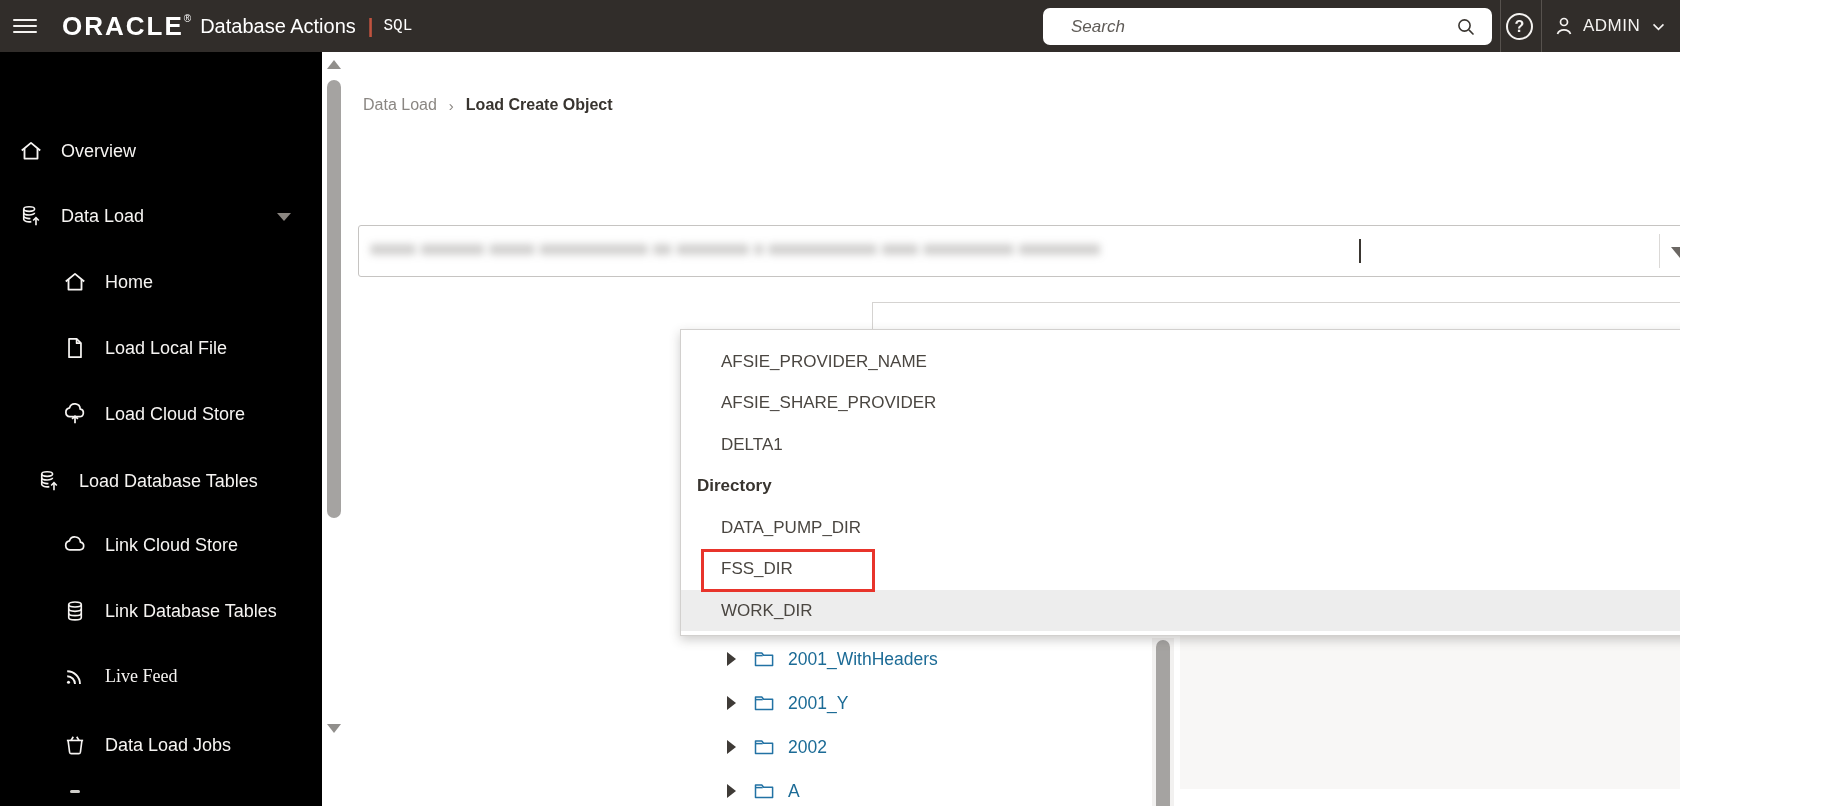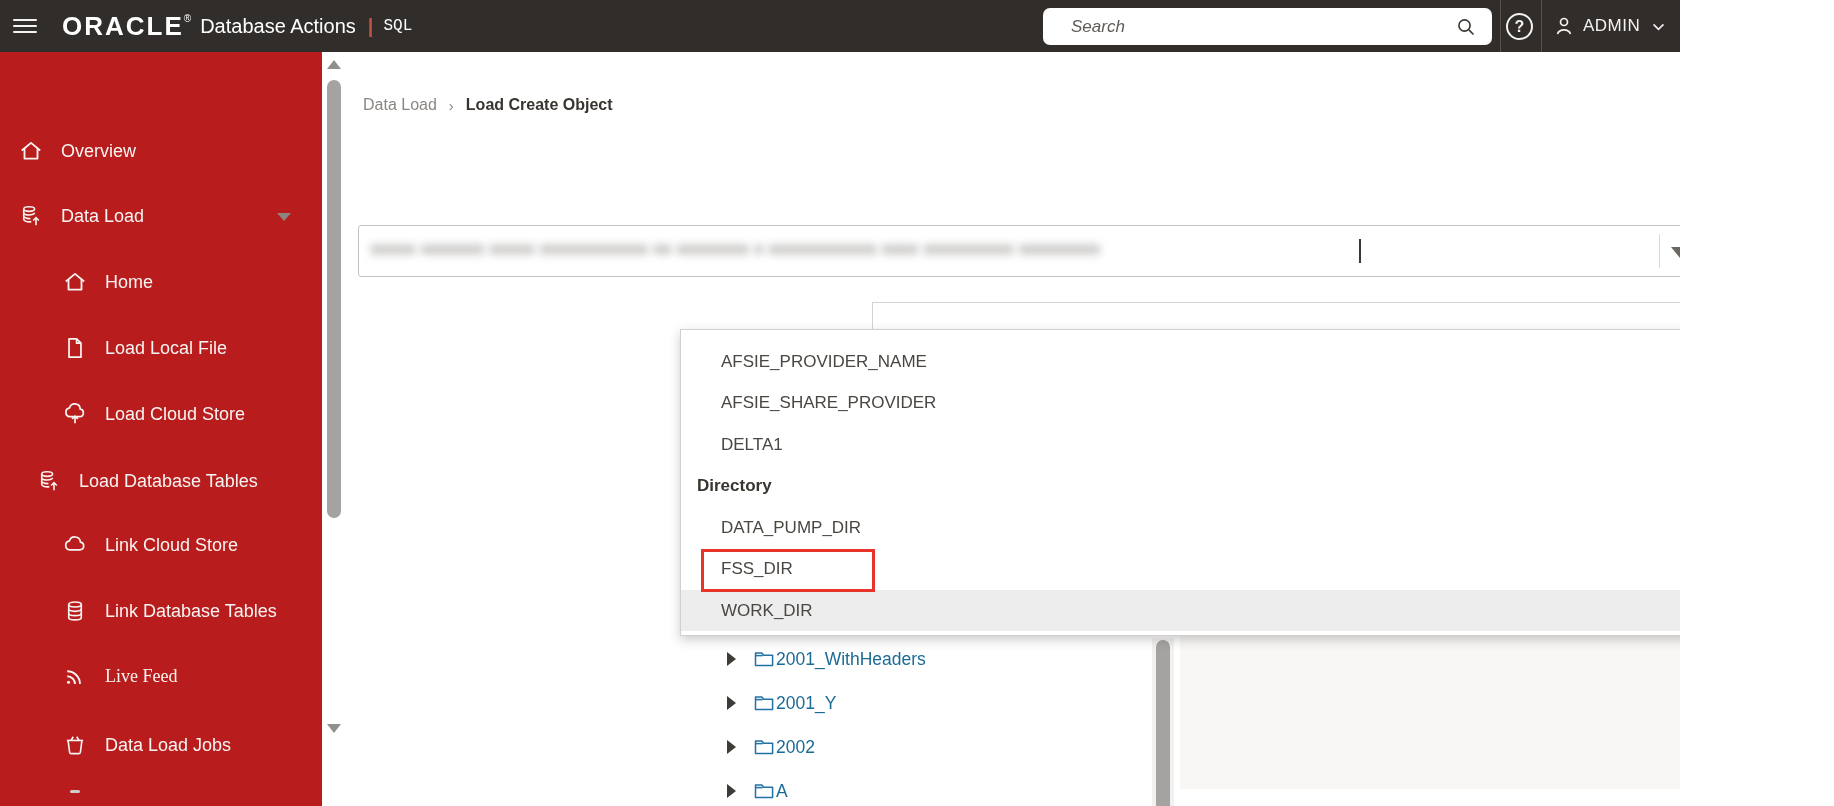--- a/index.html
+++ b/index.html
@@ -25,21 +25,21 @@
   .search-ico { width:24px; height:24px; margin-right:14px; color:#3a3631; cursor:pointer; }
   .tb-divider { position:absolute; top:0; width:1px; height:52px; background:#57524e; }
   .help-btn { position:absolute; left:1506px; top:13px; width:27px; height:27px; border:2px solid #f5f3f1; border-radius:50%; color:#f5f3f1; font-size:16px; font-weight:bold; display:flex; align-items:center; justify-content:center; cursor:pointer; }
   .user-menu { position:absolute; left:1552px; top:0; height:52px; display:flex; align-items:center; color:#f5f3f1; cursor:pointer; }
   .user-ico { width:24px; height:24px; margin-right:7px; color:#f5f3f1; }
   .user-name { font-size:17px; letter-spacing:.5px; }
   .user-chev { width:17px; height:17px; margin-left:10px; color:#f5f3f1; }
   svg { display:block; width:100%; height:100%; }
 
   
-  .sidebar { position:absolute; left:0; top:52px; width:322px; height:754px; background:#b91c1c; z-index:55; }
+  .sidebar { position:absolute; left:0; top:52px; width:322px; height:754px; background:#000000; z-index:55; }
   .nav-item { position:absolute; left:0; width:322px; height:30px; display:flex; align-items:center; color:#f6f4f2; font-size:18px; cursor:pointer; white-space:nowrap; }
   .nav-item .nav-ico { width:26px; height:26px; margin-right:17px; flex:0 0 auto; color:#f6f4f2; }
   .nav-item.lvl0 { padding-left:18px; }
   .nav-item.lvl1 { padding-left:62px; }
   .nav-expand { position:absolute; left:277px; top:12px; width:0; height:0; border-left:7px solid transparent; border-right:7px solid transparent; border-top:8px solid #8a8580; }
   .nav-partial { position:absolute; left:70px; top:738px; width:10px; height:3px; background:#cfcdca; border-radius:2px; }
   .collapse-btn { position:absolute; left:10px; top:750px; color:#f6f4f2; font-size:28px; cursor:pointer; line-height:30px; }
 
   
   .nav-scroll-up { position:absolute; left:327px; top:60px; width:0; height:0; border-left:7px solid transparent; border-right:7px solid transparent; border-bottom:9px solid #918f8c; cursor:pointer; z-index:56;}
@@ -73,21 +73,21 @@
   .dd-item { position:absolute; left:0; width:1338px; height:41px; display:flex; align-items:center; font-size:17px; color:#4a4641; padding-left:40px; cursor:pointer; }
   .dd-item.group { padding-left:16px; color:#38342f; font-weight:bold; cursor:default; }
   .dd-item.hovered { background:#ededed; }
   .red-box { position:absolute; left:20px; top:219px; width:174px; height:43px; border:3px solid #e8342b; z-index:45; pointer-events:none; }
 
   
   .tree-card { position:absolute; left:358px; top:400px; width:500px; height:406px; background:#fff; z-index:10; }
   .tree-row { position:absolute; left:0; width:480px; height:44px; display:flex; align-items:center; cursor:pointer; }
   .tree-arrow { width:0; height:0; border-top:7px solid transparent; border-bottom:7px solid transparent; border-left:9px solid #3f3b37; margin-left:47px; flex:0 0 auto; cursor:pointer; }
   .tree-folder { width:24px; height:24px; margin-left:16px; flex:0 0 auto; color:#2272a4; }
-  .tree-label { font-size:17.5px; color:#1c6b96; white-space:nowrap; }
+  .tree-label { margin-left:12px; font-size:17.5px; color:#1c6b96; white-space:nowrap; }
   .tree-scroll-track { position:absolute; left:472px; top:186px; width:22px; height:220px; background:#f2f1f0; }
   .tree-scroll-thumb { position:absolute; left:476px; top:188px; width:14px; height:218px; background:#a5a3a1; border-radius:7px; cursor:pointer; }
 
   
   .drop-card { position:absolute; left:550px; top:250px; width:925px; height:487px; background:#fff; border:1px solid #d5d3d1; z-index:5; }
   .drop-head { position:absolute; left:0; top:0; width:100%; height:88px; border-bottom:1px solid #e3e1df; background:#fff; }
   .binoculars { position:absolute; right:28px; top:28px; width:32px; height:32px; color:#55514d; cursor:pointer; }
   .drop-zone { position:absolute; left:16px; top:110px; width:854px; height:376px; background:#f8f7f6; }
   .drop-msg { position:absolute; left:74px; top:36px; width:700px; font-size:27.5px; line-height:37px; color:#a29f9c; }
   .card-scroll-up { position:absolute; right:32px; top:118px; width:0; height:0; border-left:8px solid transparent; border-right:8px solid transparent; border-bottom:10px solid #918f8c; cursor:pointer; }

